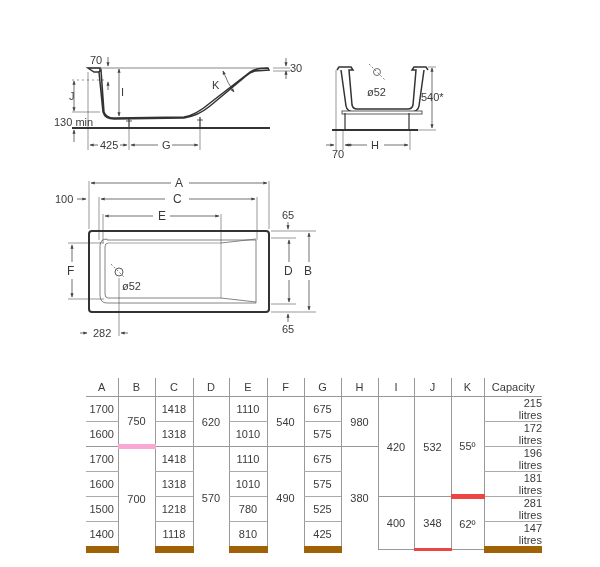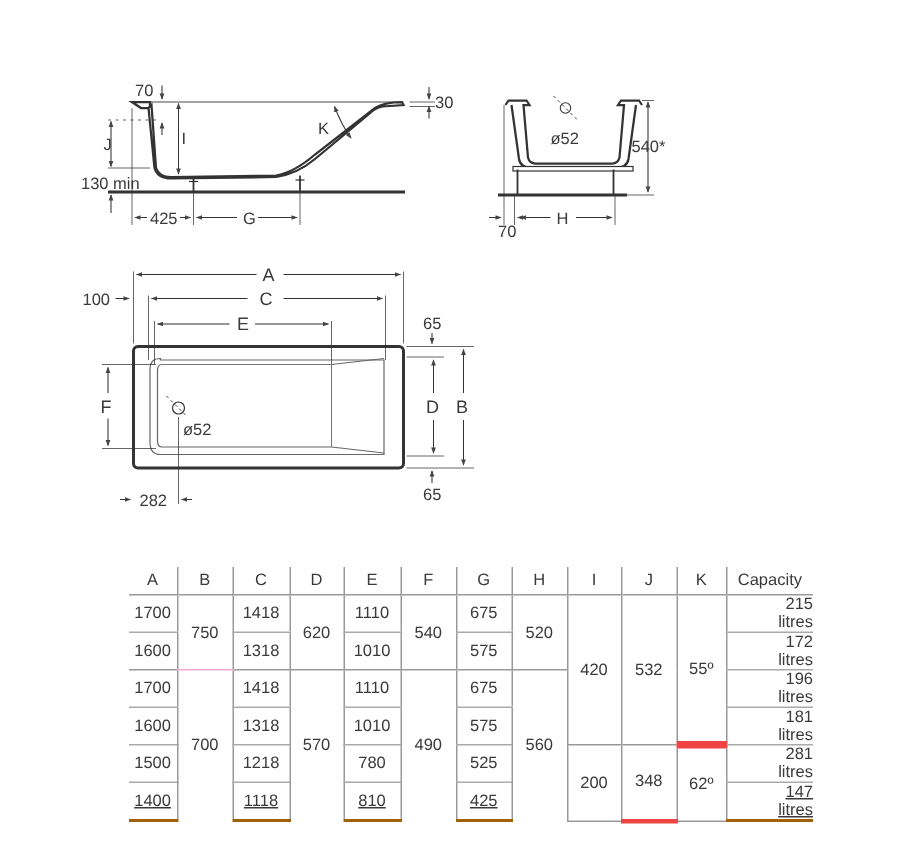--- a/index.html
+++ b/index.html
@@ -10,21 +10,21 @@
   .lbl { font-size: 11px; }
   .lblb { font-size: 12px; }
   table.spec { position: absolute; left: 86px; top: 378px; border-collapse: collapse;
                font-size: 11px; color: #3a3a3a; }
   table.spec th { font-weight: normal; height: 18px; padding: 0; text-align: center;
                   border-bottom: 1px solid #999; }
   table.spec td { height: 18px; padding: 0; text-align: center; }
   table.spec th, table.spec td { border-left: 1px solid #999; }
   table.spec th:first-child, table.spec td.first { border-left: none; }
   table.spec td.rb { border-bottom: 1px solid #aaa; }
-  table.spec tr.last td { border-bottom: 2px solid #a16207; text-decoration: underline; }
+  table.spec tr.last td { border-bottom: 7px solid #a16207; }
   table.spec td.cap { text-align: right; padding-left: 18px; }
 </style>
 </head>
 <body>
 
 <svg class="drawing" width="600" height="370" viewBox="0 0 600 370">
   <defs>
     <marker id="arr" viewBox="0 0 8 8" refX="7" refY="4" markerWidth="6" markerHeight="6" orient="auto-start-reverse">
       <path d="M0,1 L8,4 L0,7 z" fill="#444"></path>
     </marker>
@@ -204,63 +204,63 @@
       <th>H</th>
       <th>I</th>
       <th>J</th>
       <th>K</th>
       <th>Capacity</th>
     </tr>
   </thead>
   <tbody>
     <tr>
       <td class="first rb">1700</td>
-      <td rowspan="2" class="rb" style="border-bottom:1px solid #f9a8d4">750</td>
+      <td rowspan="2" class="rb" style="border-bottom:5px solid #f9a8d4">750</td>
       <td class="rb">1418</td>
       <td rowspan="2" style="border-bottom:1px solid #999">620</td>
       <td class="rb">1110</td>
       <td rowspan="2" style="border-bottom:1px solid #999">540</td>
       <td class="rb">675</td>
-      <td rowspan="2" style="border-bottom:1px solid #999">520</td>
+      <td rowspan="2" style="border-bottom:1px solid #999">980</td>
       <td rowspan="4" style="border-bottom:1px solid #999">420</td>
       <td rowspan="4" style="border-bottom:1px solid #999">532</td>
       <td rowspan="4" style="border-bottom:5px solid #ef4444">55º</td>
       <td class="cap rb">215 litres</td>
     </tr>
     <tr>
       <td class="first" style="border-bottom:1px solid #999">1600</td>
       <td style="border-bottom:1px solid #999">1318</td>
       <td style="border-bottom:1px solid #999">1010</td>
       <td style="border-bottom:1px solid #999">575</td>
       <td class="cap rb">172 litres</td>
     </tr>
     <tr>
       <td class="first rb">1700</td>
       <td rowspan="4">700</td>
       <td class="rb">1418</td>
       <td rowspan="4">570</td>
       <td class="rb">1110</td>
       <td rowspan="4">490</td>
       <td class="rb">675</td>
-      <td rowspan="4">560</td>
+      <td rowspan="4">380</td>
       <td class="cap rb">196 litres</td>
     </tr>
     <tr>
       <td class="first rb">1600</td>
       <td class="rb">1318</td>
       <td class="rb">1010</td>
       <td class="rb">575</td>
       <td class="cap rb">181 litres</td>
     </tr>
     <tr>
       <td class="first rb">1500</td>
       <td class="rb">1218</td>
       <td class="rb">780</td>
       <td class="rb">525</td>
-      <td rowspan="2" style="border-bottom:1px solid #999">200</td>
+      <td rowspan="2" style="border-bottom:1px solid #999">400</td>
       <td rowspan="2" style="border-bottom:3px solid #ef4444">348</td>
       <td rowspan="2" style="border-bottom:1px solid #999">62º</td>
       <td class="cap rb">281 litres</td>
     </tr>
     <tr class="last">
       <td class="first">1400</td>
       <td>1118</td>
       <td>810</td>
       <td>425</td>
       <td class="cap">147 litres</td>

